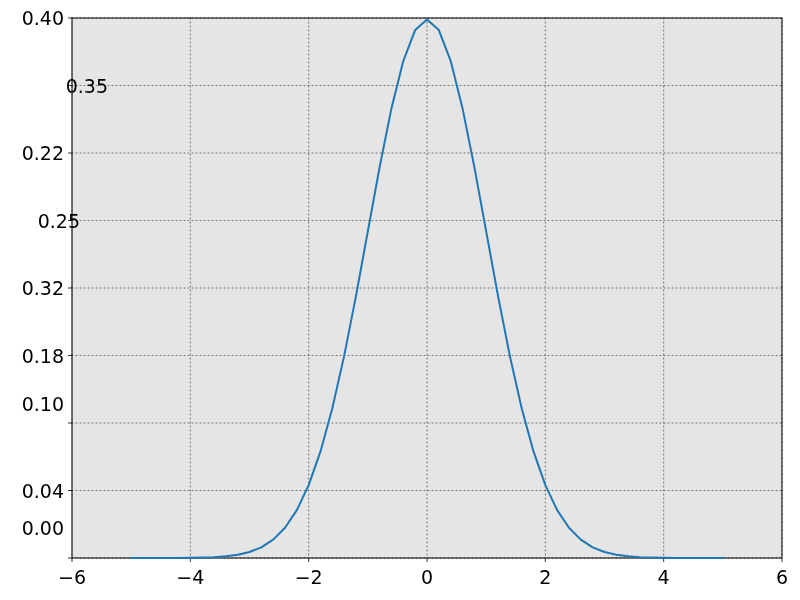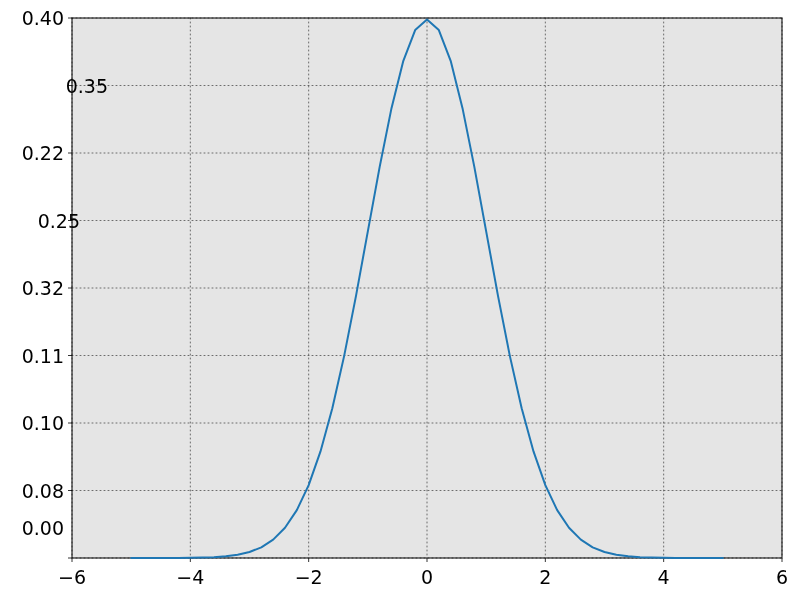--- a/index.html
+++ b/index.html
@@ -76,22 +76,22 @@
     </svg>
   <div id="tick-layer">
       <div class="ticklabel xtick" style="left: 72px; top: 566px;">−6</div>
       <div class="ticklabel xtick" style="left: 190.333px; top: 566px;">−4</div>
       <div class="ticklabel xtick" style="left: 308.667px; top: 566px;">−2</div>
       <div class="ticklabel xtick" style="left: 427px; top: 566px;">0</div>
       <div class="ticklabel xtick" style="left: 545.333px; top: 566px;">2</div>
       <div class="ticklabel xtick" style="left: 663.667px; top: 566px;">4</div>
       <div class="ticklabel xtick" style="left: 782px; top: 566px;">6</div>
       <div class="ticklabel ytick" style="left: 64px; top: 528px;">0.00</div>
-      <div class="ticklabel ytick" style="left: 64px; top: 490.5px;">0.08</div>
-      <div class="ticklabel ytick" style="left: 64px; top: 423px;">0.10</div>
-      <div class="ticklabel ytick" style="left: 64px; top: 355.5px;">0.11</div>
+      <div class="ticklabel ytick" style="left: 64px; top: 490.5px;">0.04</div>
+      <div class="ticklabel ytick" style="left: 64px; top: 404px;">0.10</div>
+      <div class="ticklabel ytick" style="left: 64px; top: 355.5px;">0.18</div>
       <div class="ticklabel ytick" style="left: 64px; top: 288px;">0.32</div>
       <div class="ticklabel ytick" style="left: 64px; top: 220.5px; margin-left: 16px;">0.25</div>
       <div class="ticklabel ytick" style="left: 64px; top: 153px;">0.22</div>
       <div class="ticklabel ytick" style="left: 64px; top: 85.5px; margin-left: 44px;">0.35</div>
       <div class="ticklabel ytick" style="left: 64px; top: 18px;">0.40</div>
     </div>
 </div>
 
 </body></html>

